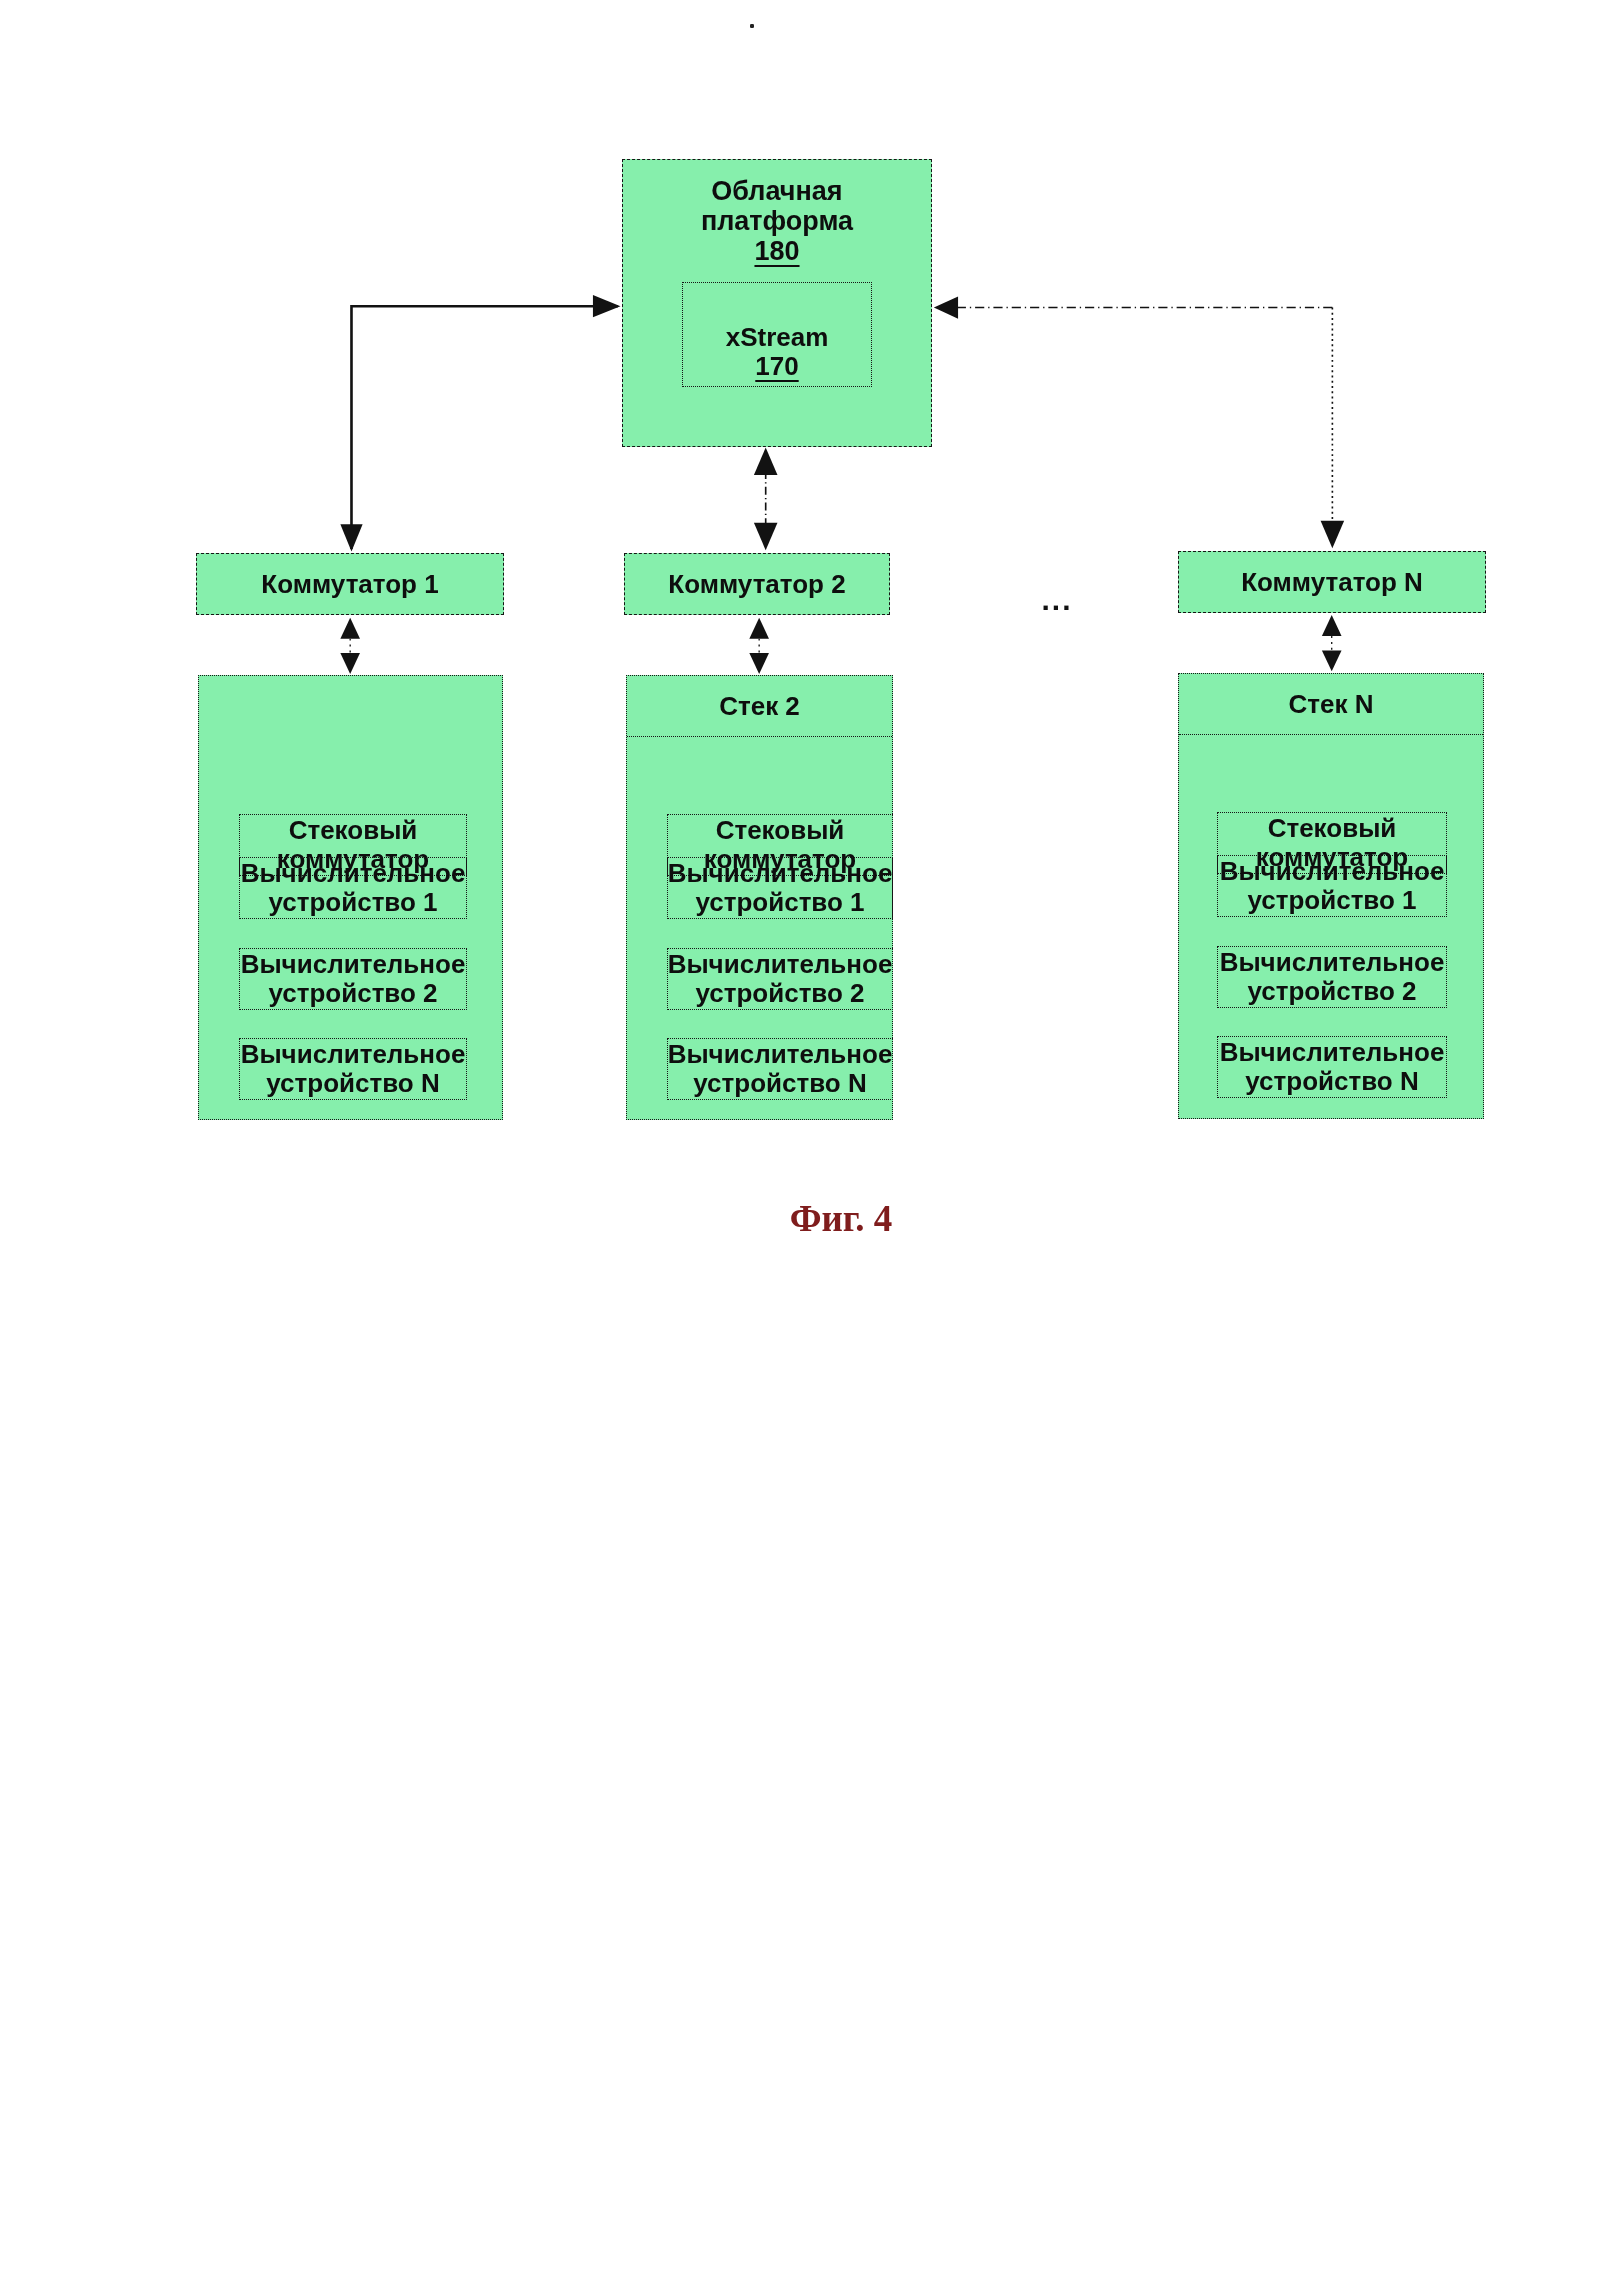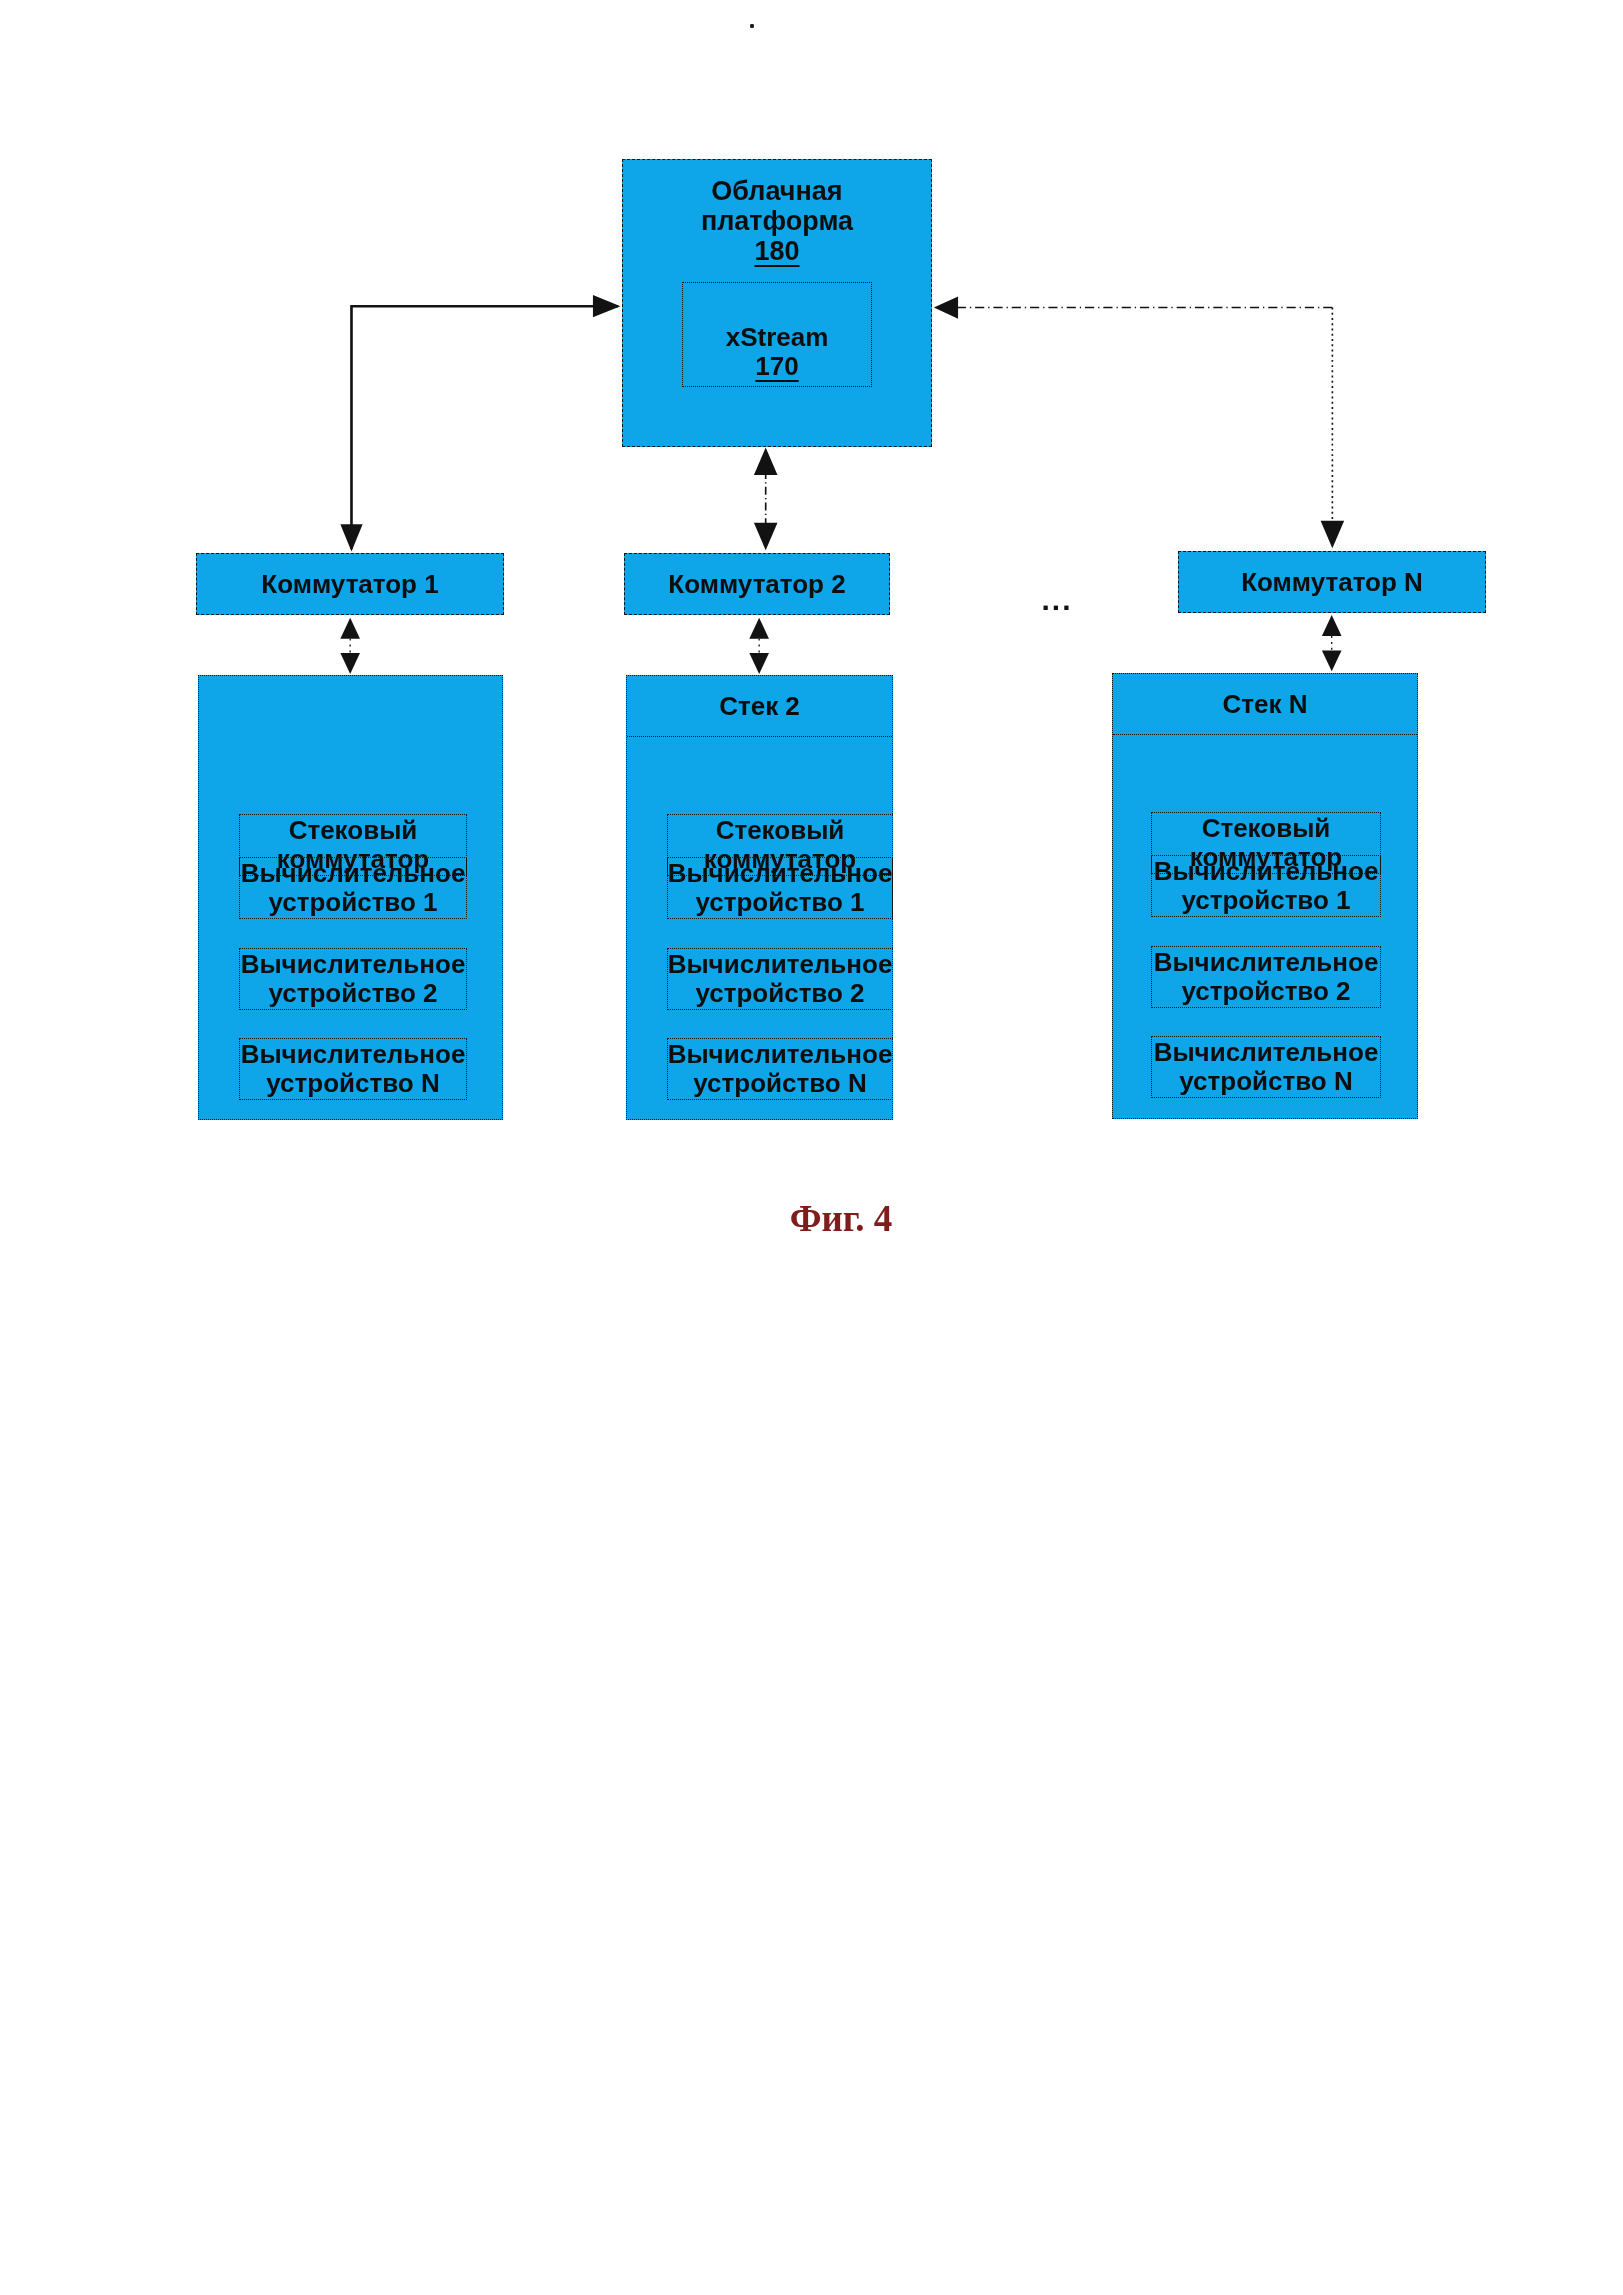--- a/index.html
+++ b/index.html
@@ -13,21 +13,21 @@
     overflow: hidden;
   }
   .connectors {
     position: absolute;
     left: 0; top: 0;
     pointer-events: none;
   }
   .box {
     position: absolute;
     box-sizing: border-box;
-    background: #0ea5e9;
+    background: #86efac;
   }
   .t { text-align: center; }
 
   
   .cloud {
     left: 622px; top: 159px; width: 310px; height: 288px;
     border: 1.3px dashed #161616;
   }
   .cloud-title {
     position: absolute; left: 0; top: 15.7px; width: 100%;
@@ -58,21 +58,21 @@
   .ellipsis {
     position: absolute; left: 1034px; top: 583px; width: 46px;
     font-size: 30px; font-weight: 700; text-align: center;
     letter-spacing: 2px; color: #111;
   }
 
   
   .stack { border: 1.3px dotted #161616; }
   .st1 { left: 198px;  top: 675px; width: 305px; height: 445px; }
   .st2 { left: 626px;  top: 675px; width: 267px; height: 445px; }
-  .st3 { left: 1112px; top: 673px; width: 306px; height: 446px; }
+  .st3 { left: 1178px; top: 673px; width: 306px; height: 446px; }
   .stack-header {
     position: absolute; left: 0; top: 0; width: 100%; height: 61px;
     border-bottom: 1.3px dotted #161616;
     display: flex; align-items: center; justify-content: center;
     font-size: 26px; font-weight: 600;
     box-sizing: border-box;
   }
   .inner {
     position: absolute;
     border: 1.3px dotted #161616;

